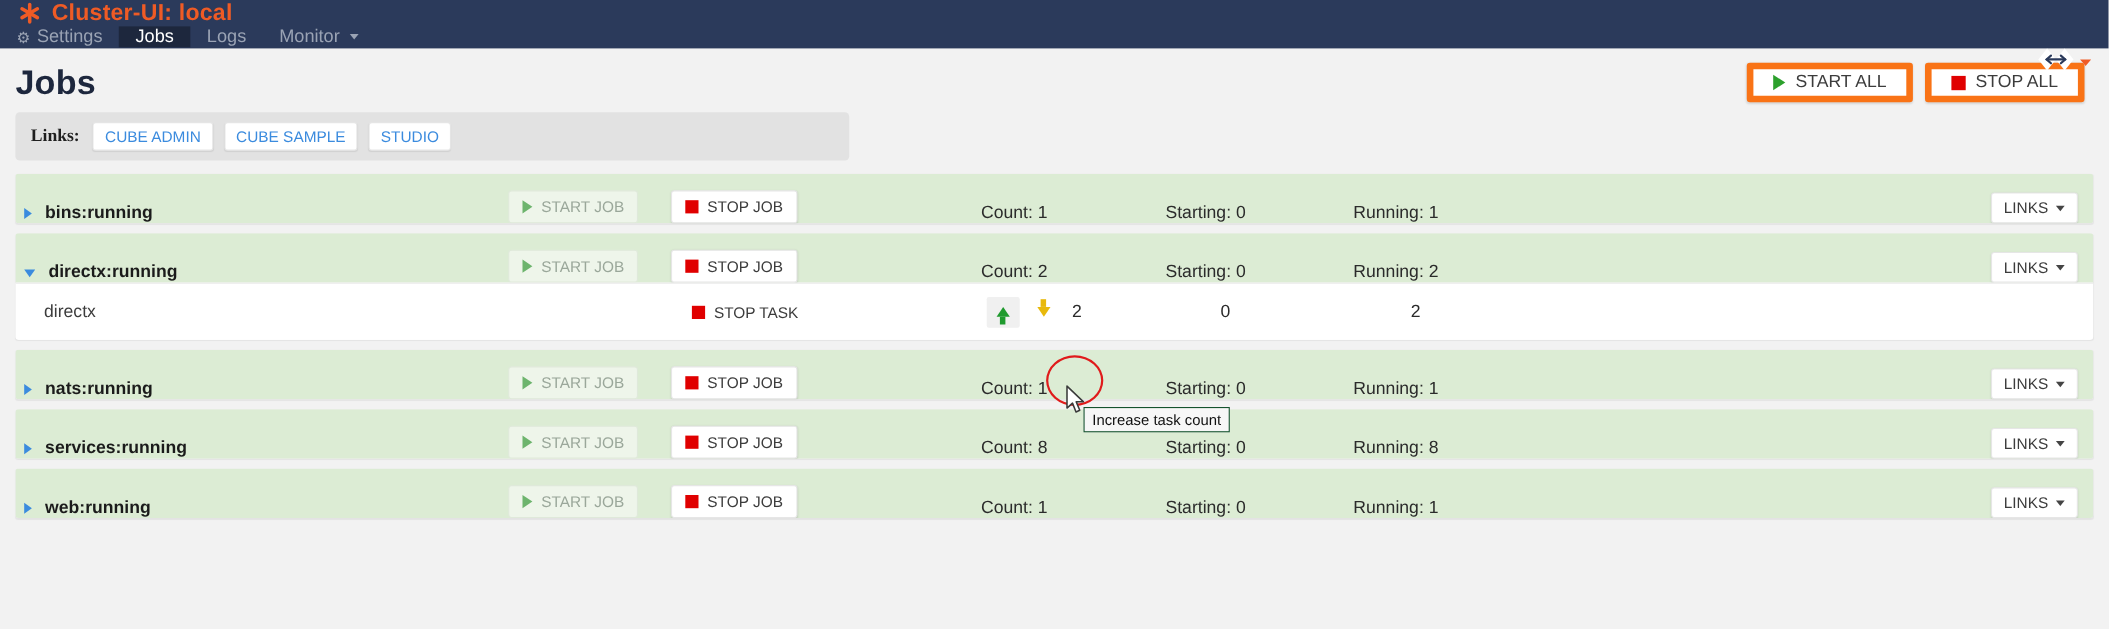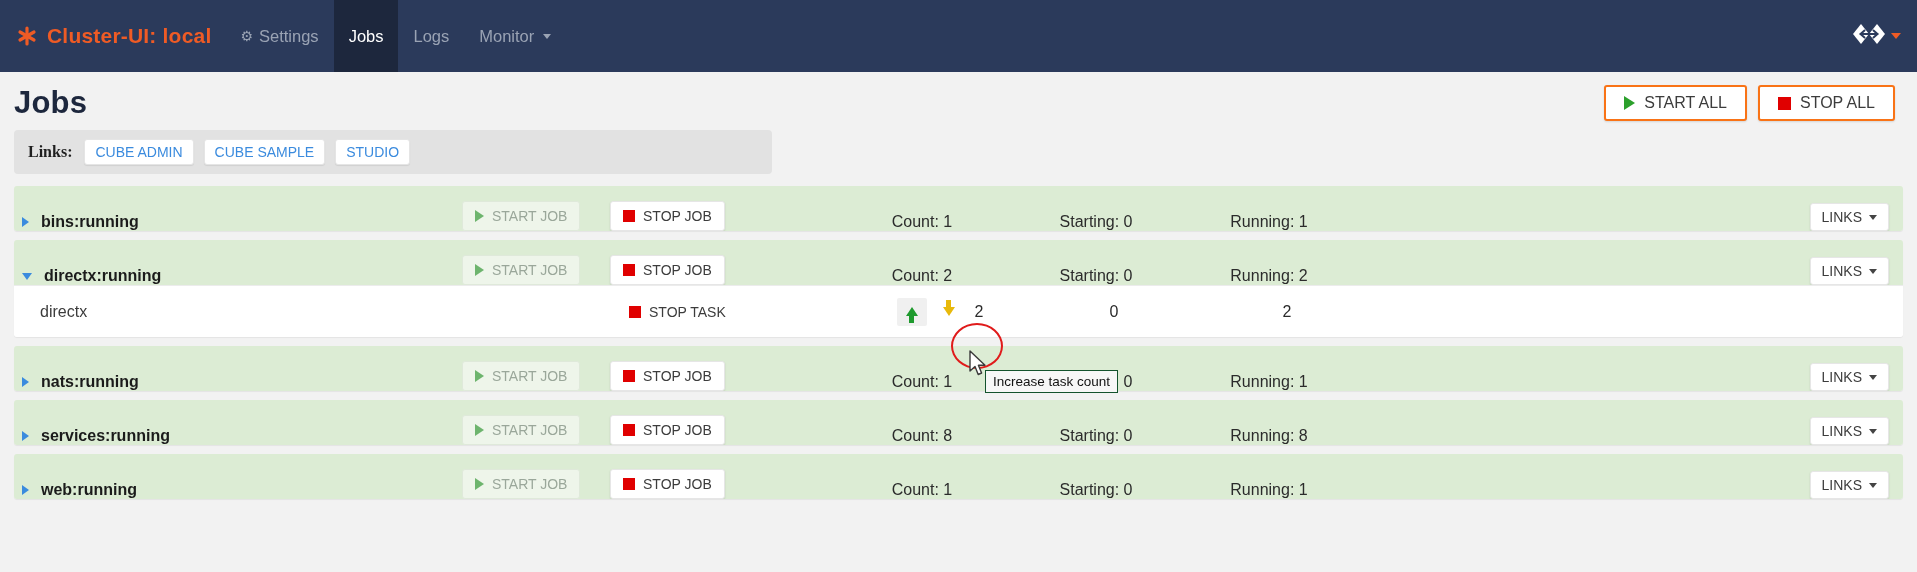--- a/index.html
+++ b/index.html
@@ -11,25 +11,26 @@
     width: 1917px;
     height: 572px;
     font-family: "Liberation Sans", sans-serif;
     color: #222;
     overflow: hidden;
     position: relative;
   }
 
   
   .navbar {
-    height: 72px;
+    height: 44px;
     background: #2b3a5b;
     display: flex;
     align-items: stretch;
     position: relative;
+    flex-direction: column;
   }
   .brand {
     display: flex;
     align-items: center;
     padding: 0 14px 0 16px;
     gap: 9px;
   }
   .brand-logo {
     width: 22px;
     height: 22px;
@@ -103,21 +104,21 @@
     color: #1d273d;
     letter-spacing: .2px;
   }
   .head-actions {
     margin-left: auto;
     display: flex;
     gap: 11px;
   }
   .btn {
     background: #ffffff;
-    border: 2px solid #f97316;
+    border: 6px solid #f97316;
     border-radius: 3px;
     box-shadow: 0 1px 2px rgba(0,0,0,.12);
     font-size: 16px;
     color: #3c3c3c;
     padding: 0 18px;
     height: 36px;
     display: inline-flex;
     align-items: center;
     gap: 9px;
     cursor: pointer;

